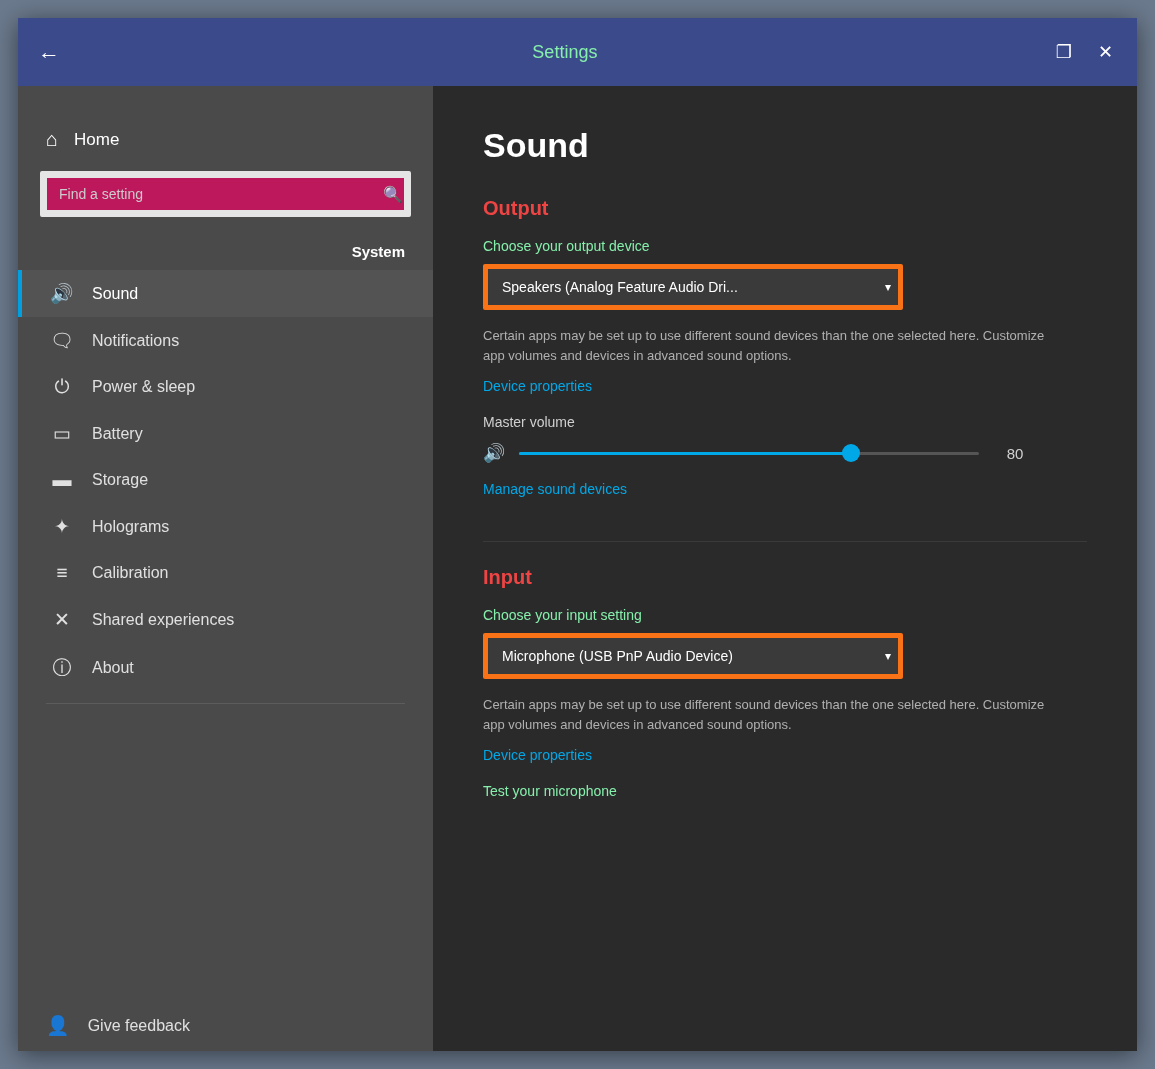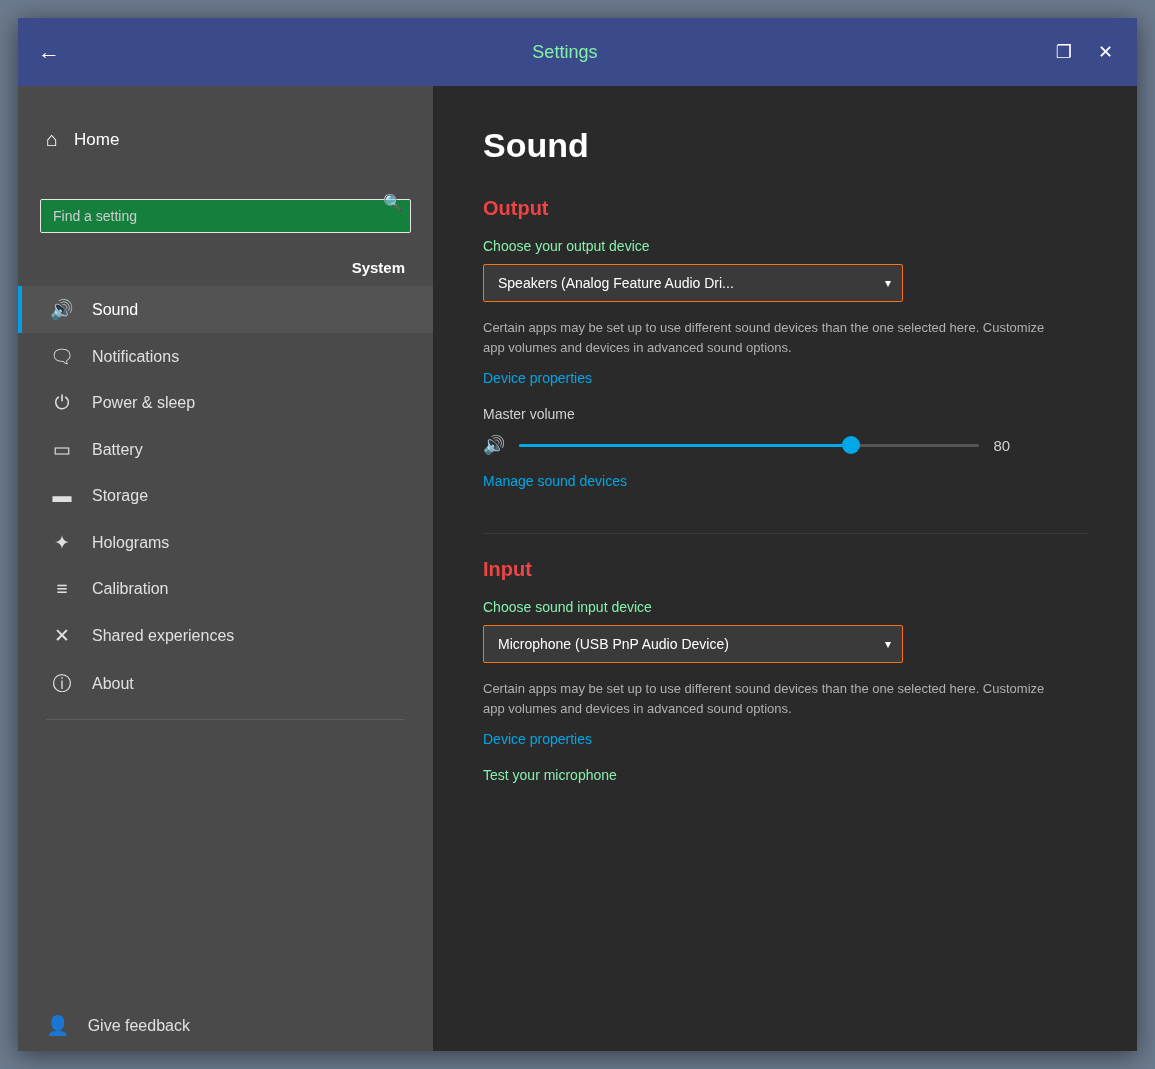--- a/index.html
+++ b/index.html
@@ -92,28 +92,27 @@
       margin-bottom: 8px;
     }
     .sidebar-home .icon { margin-right: 16px; font-size: 20px; }
 
     .search-container {
       margin: 0 22px 20px 22px;
       position: relative;
     }
     .search-input {
       width: 100%;
-      background: #15803d;
-      border: 1px solid #e5e5e5;
+      background: #be185d;
+      border: 7px solid #e5e5e5;
       color: white;
       font-size: 14px;
       padding: 8px 36px 8px 12px;
       outline: none;
       border-radius: 2px;
-      margin-top: 28px;
     }
     .search-input::placeholder { color: #ccc; }
     .search-icon-btn {
       position: absolute;
       right: 8px;
       top: 50%;
       transform: translateY(-50%);
       background: none;
       border: none;
       color: #ccc;
@@ -197,21 +196,21 @@
       margin-bottom: 10px;
     }
     .dropdown-wrapper {
       position: relative;
       width: 420px;
       margin-bottom: 16px;
     }
     .dropdown-wrapper select {
       width: 100%;
       background: #3a3a3a;
-      border: 1px solid #f97316;
+      border: 5px solid #f97316;
       color: white;
       font-size: 14px;
       padding: 10px 36px 10px 14px;
       appearance: none;
       -webkit-appearance: none;
       cursor: pointer;
       outline: none;
       border-radius: 2px;
     }
     .dropdown-arrow {
@@ -287,21 +286,21 @@
       width: 18px;
       height: 18px;
       background: #00a8e8;
       border-radius: 50%;
       cursor: pointer;
     }
     .volume-value {
       color: #d0d0d0;
       font-size: 15px;
       min-width: 30px;
-      text-align: left;
+      text-align: right;
     }
 
     .section-divider {
       height: 1px;
       background: rgba(255,255,255,0.08);
       margin: 24px 0;
     }
   </style>
 </head>
 <body>
@@ -420,21 +419,21 @@
         <span class="volume-value">80</span>
       </div>
 
       <a class="link-text">Manage sound devices</a>
 
       <div class="section-divider"></div>
 
       
       <h2 class="section-title">Input</h2>
 
-      <p class="label-text">Choose sound input device</p>
+      <p class="label-text">Choose your input setting</p>
 
       <div class="dropdown-wrapper">
         <select>
           <option>Microphone (USB PnP Audio Device)</option>
         </select>
         <span class="dropdown-arrow">▾</span>
       </div>
 
       <p class="info-text">Certain apps may be set up to use different sound devices than the one selected here. Customize app volumes and devices in advanced sound options.</p>
 

